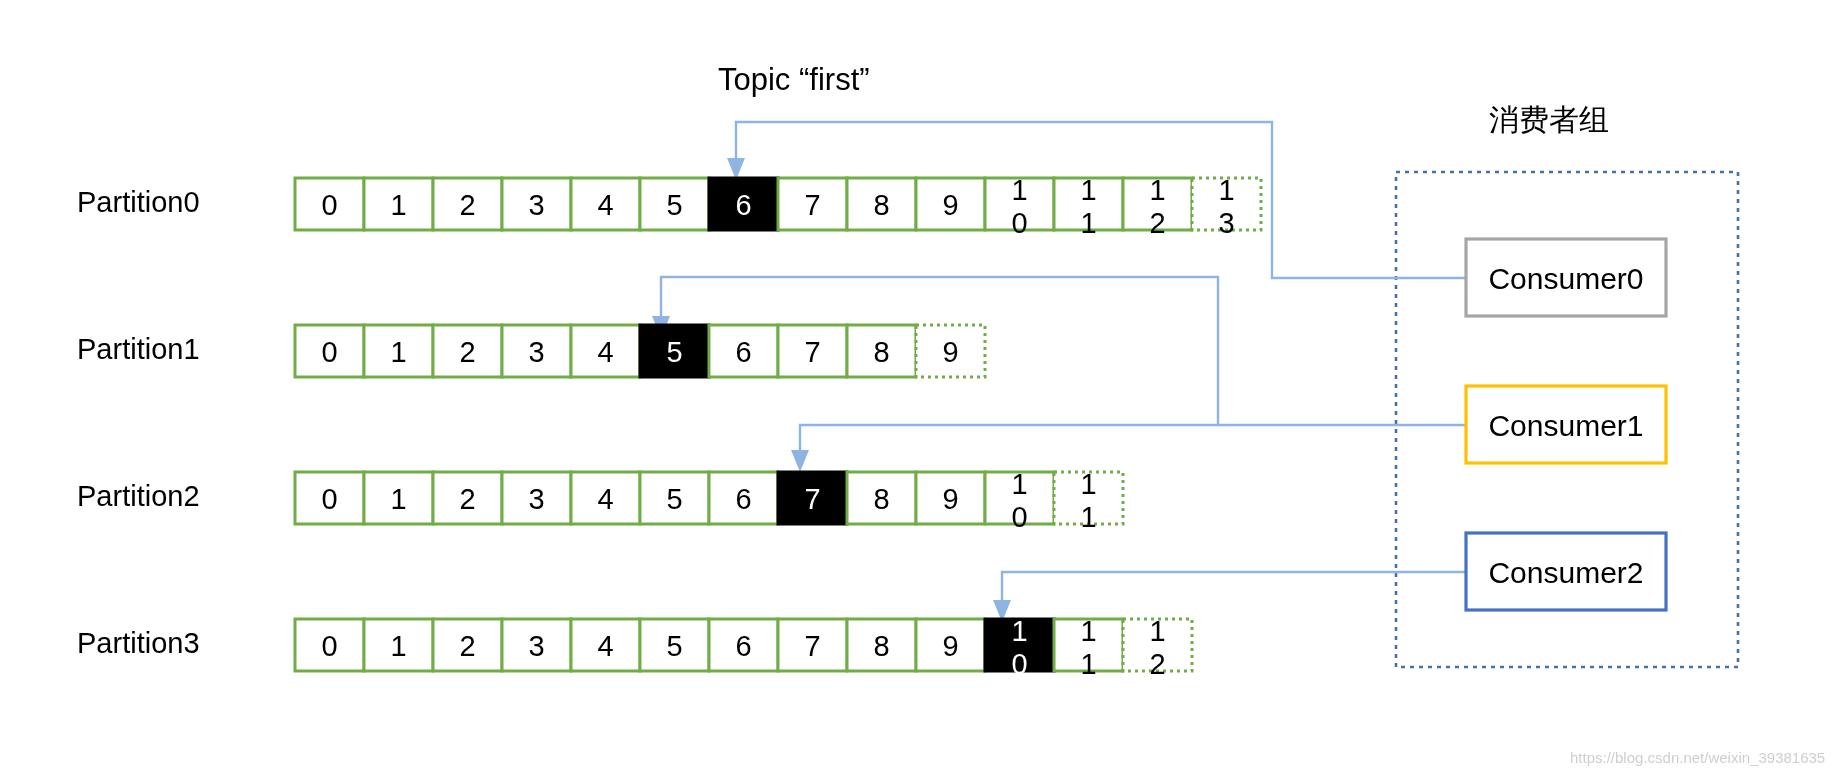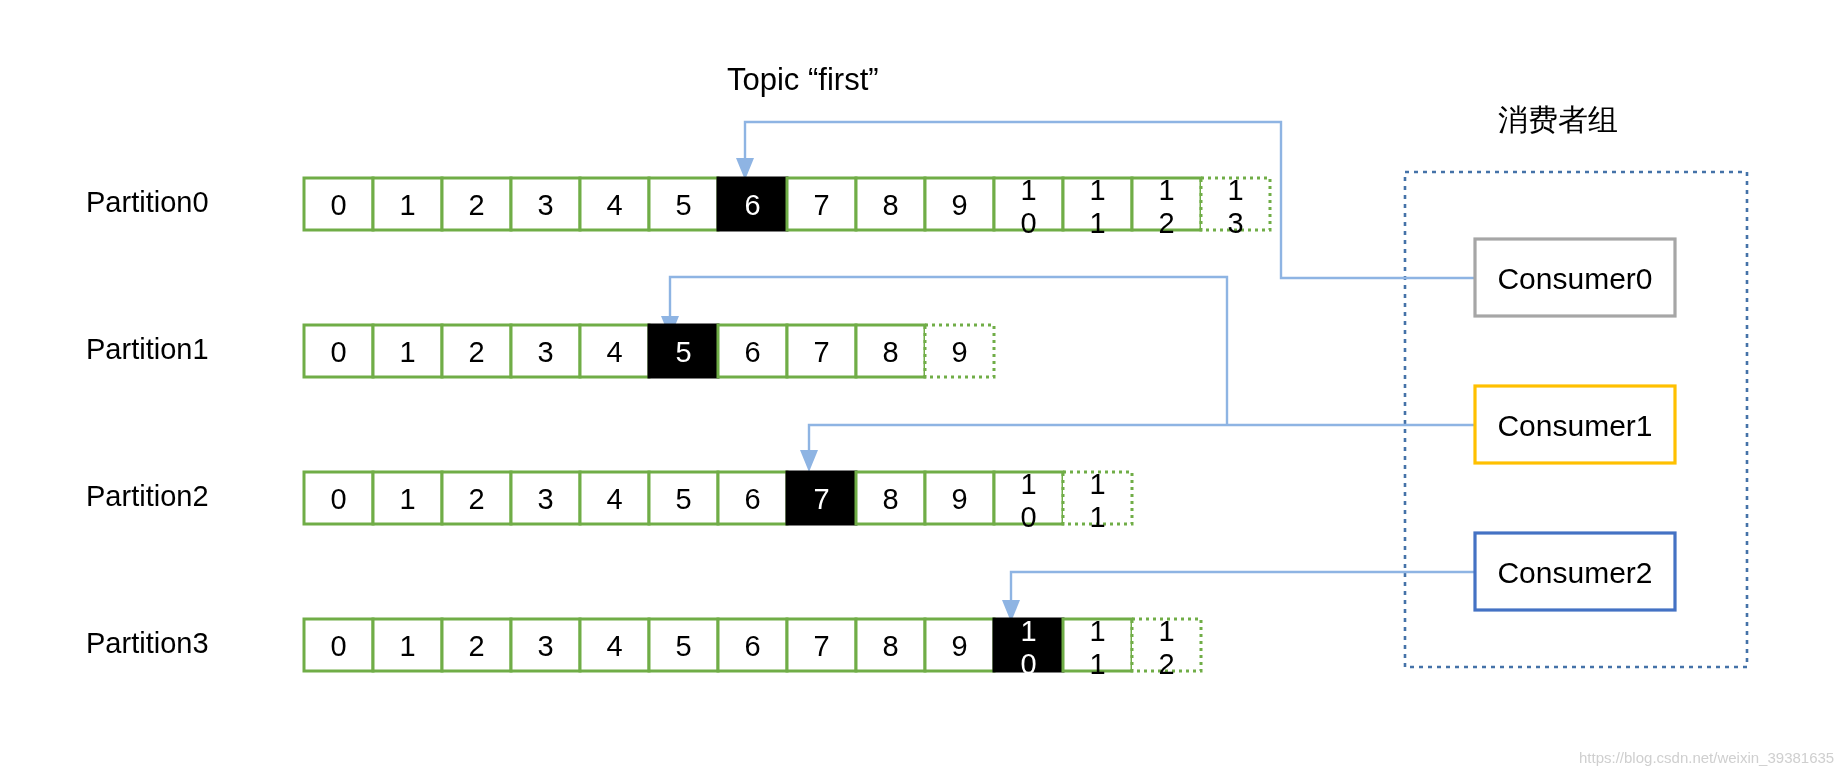--- a/index.html
+++ b/index.html
@@ -10,21 +10,21 @@
   }
   body {
     width: 1848px;
     height: 782px;
     position: relative;
     overflow: hidden;
     font-family: "Liberation Sans", "DejaVu Sans", sans-serif;
   }
   #stage {
     position: absolute;
-    left: 9px;
+    left: 0;
     top: 0;
     width: 1504px;
     height: 782px;
   }
   svg#diagram {
     display: block;
     width: 1848px;
     height: 782px;
   }
   .title-text {

